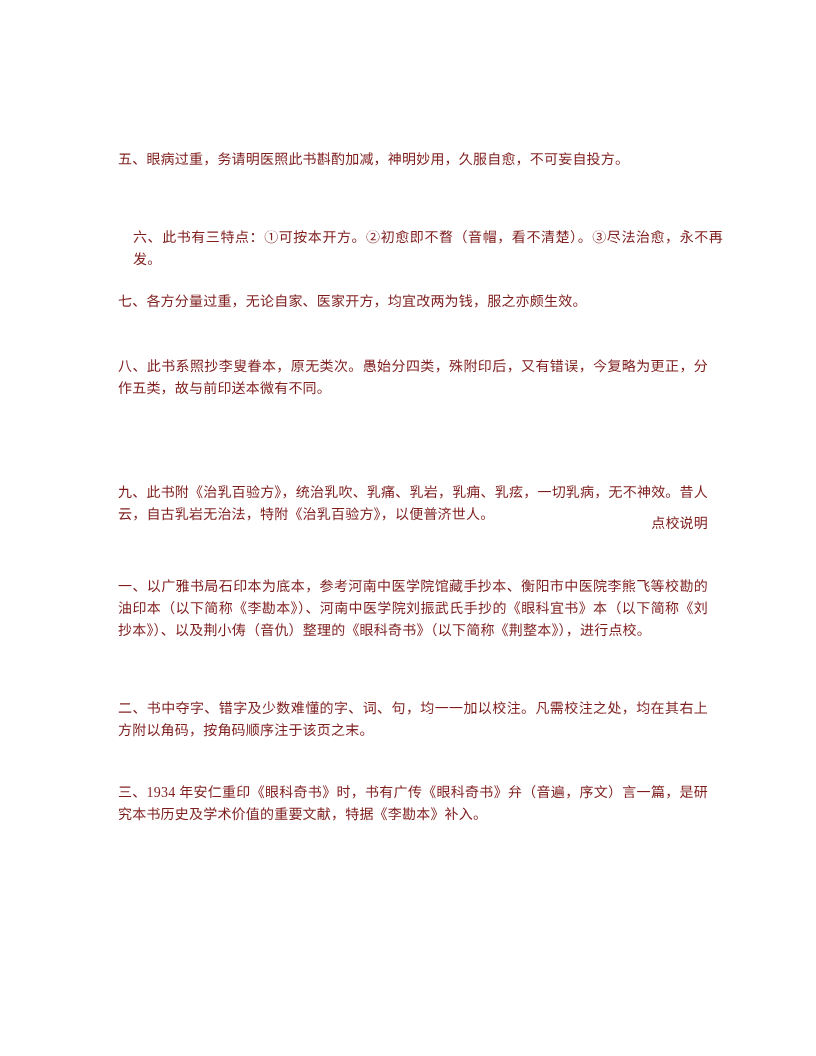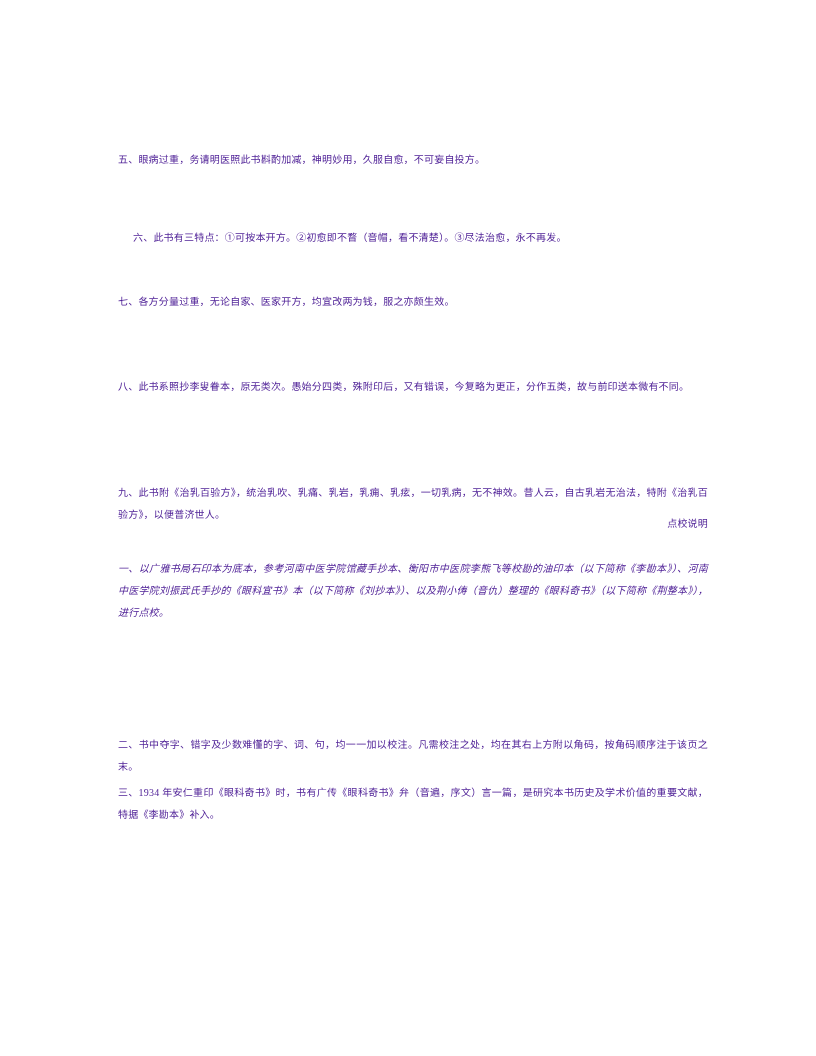--- a/index.html
+++ b/index.html
@@ -13,40 +13,40 @@
     height: 1056px;
     background: #ffffff;
     overflow: hidden;
     font-family: "Liberation Serif", "DejaVu Serif", serif;
   }
   .para {
     position: absolute;
     left: 118px;
     width: 590px;
     margin: 0;
-    font-size: 10px;
+    font-size: 14px;
     line-height: 22px;
-    color: #4c1d95;
+    color: #7f1d1d;
     text-align: justify;
     text-justify: inter-ideograph;
     letter-spacing: 0.2px;
     word-break: break-all;
   }
   .heading {
     text-align: right;
     letter-spacing: 0.2px;
   }
   .b0 { top: 149px; }
   .b1 { top: 227px; margin-left: 15px; }
   .b2 { top: 291px; }
-  .b3 { top: 376px; }
+  .b3 { top: 356px; }
   .b4 { top: 454px; margin-top: 28px; }
   .b5 { top: 513px; }
-  .b6 { top: 558px; font-style: italic; }
-  .b7 { top: 698px; margin-top: 36px; }
+  .b6 { top: 576px; }
+  .b7 { top: 698px; }
   .b8 { top: 782px; }
   .b9 { top: 875px; }
 </style>
 </head>
 <body>
 
 <div class="page">
   <p class="para b0">五、眼病过重，务请明医照此书斟酌加减，神明妙用，久服自愈，不可妄自投方。</p>
   <p class="para b1">六、此书有三特点：①可按本开方。②初愈即不瞀（音帽，看不清楚）。③尽法治愈，永不再发。</p>
   <p class="para b2">七、各方分量过重，无论自家、医家开方，均宜改两为钱，服之亦颇生效。</p>

